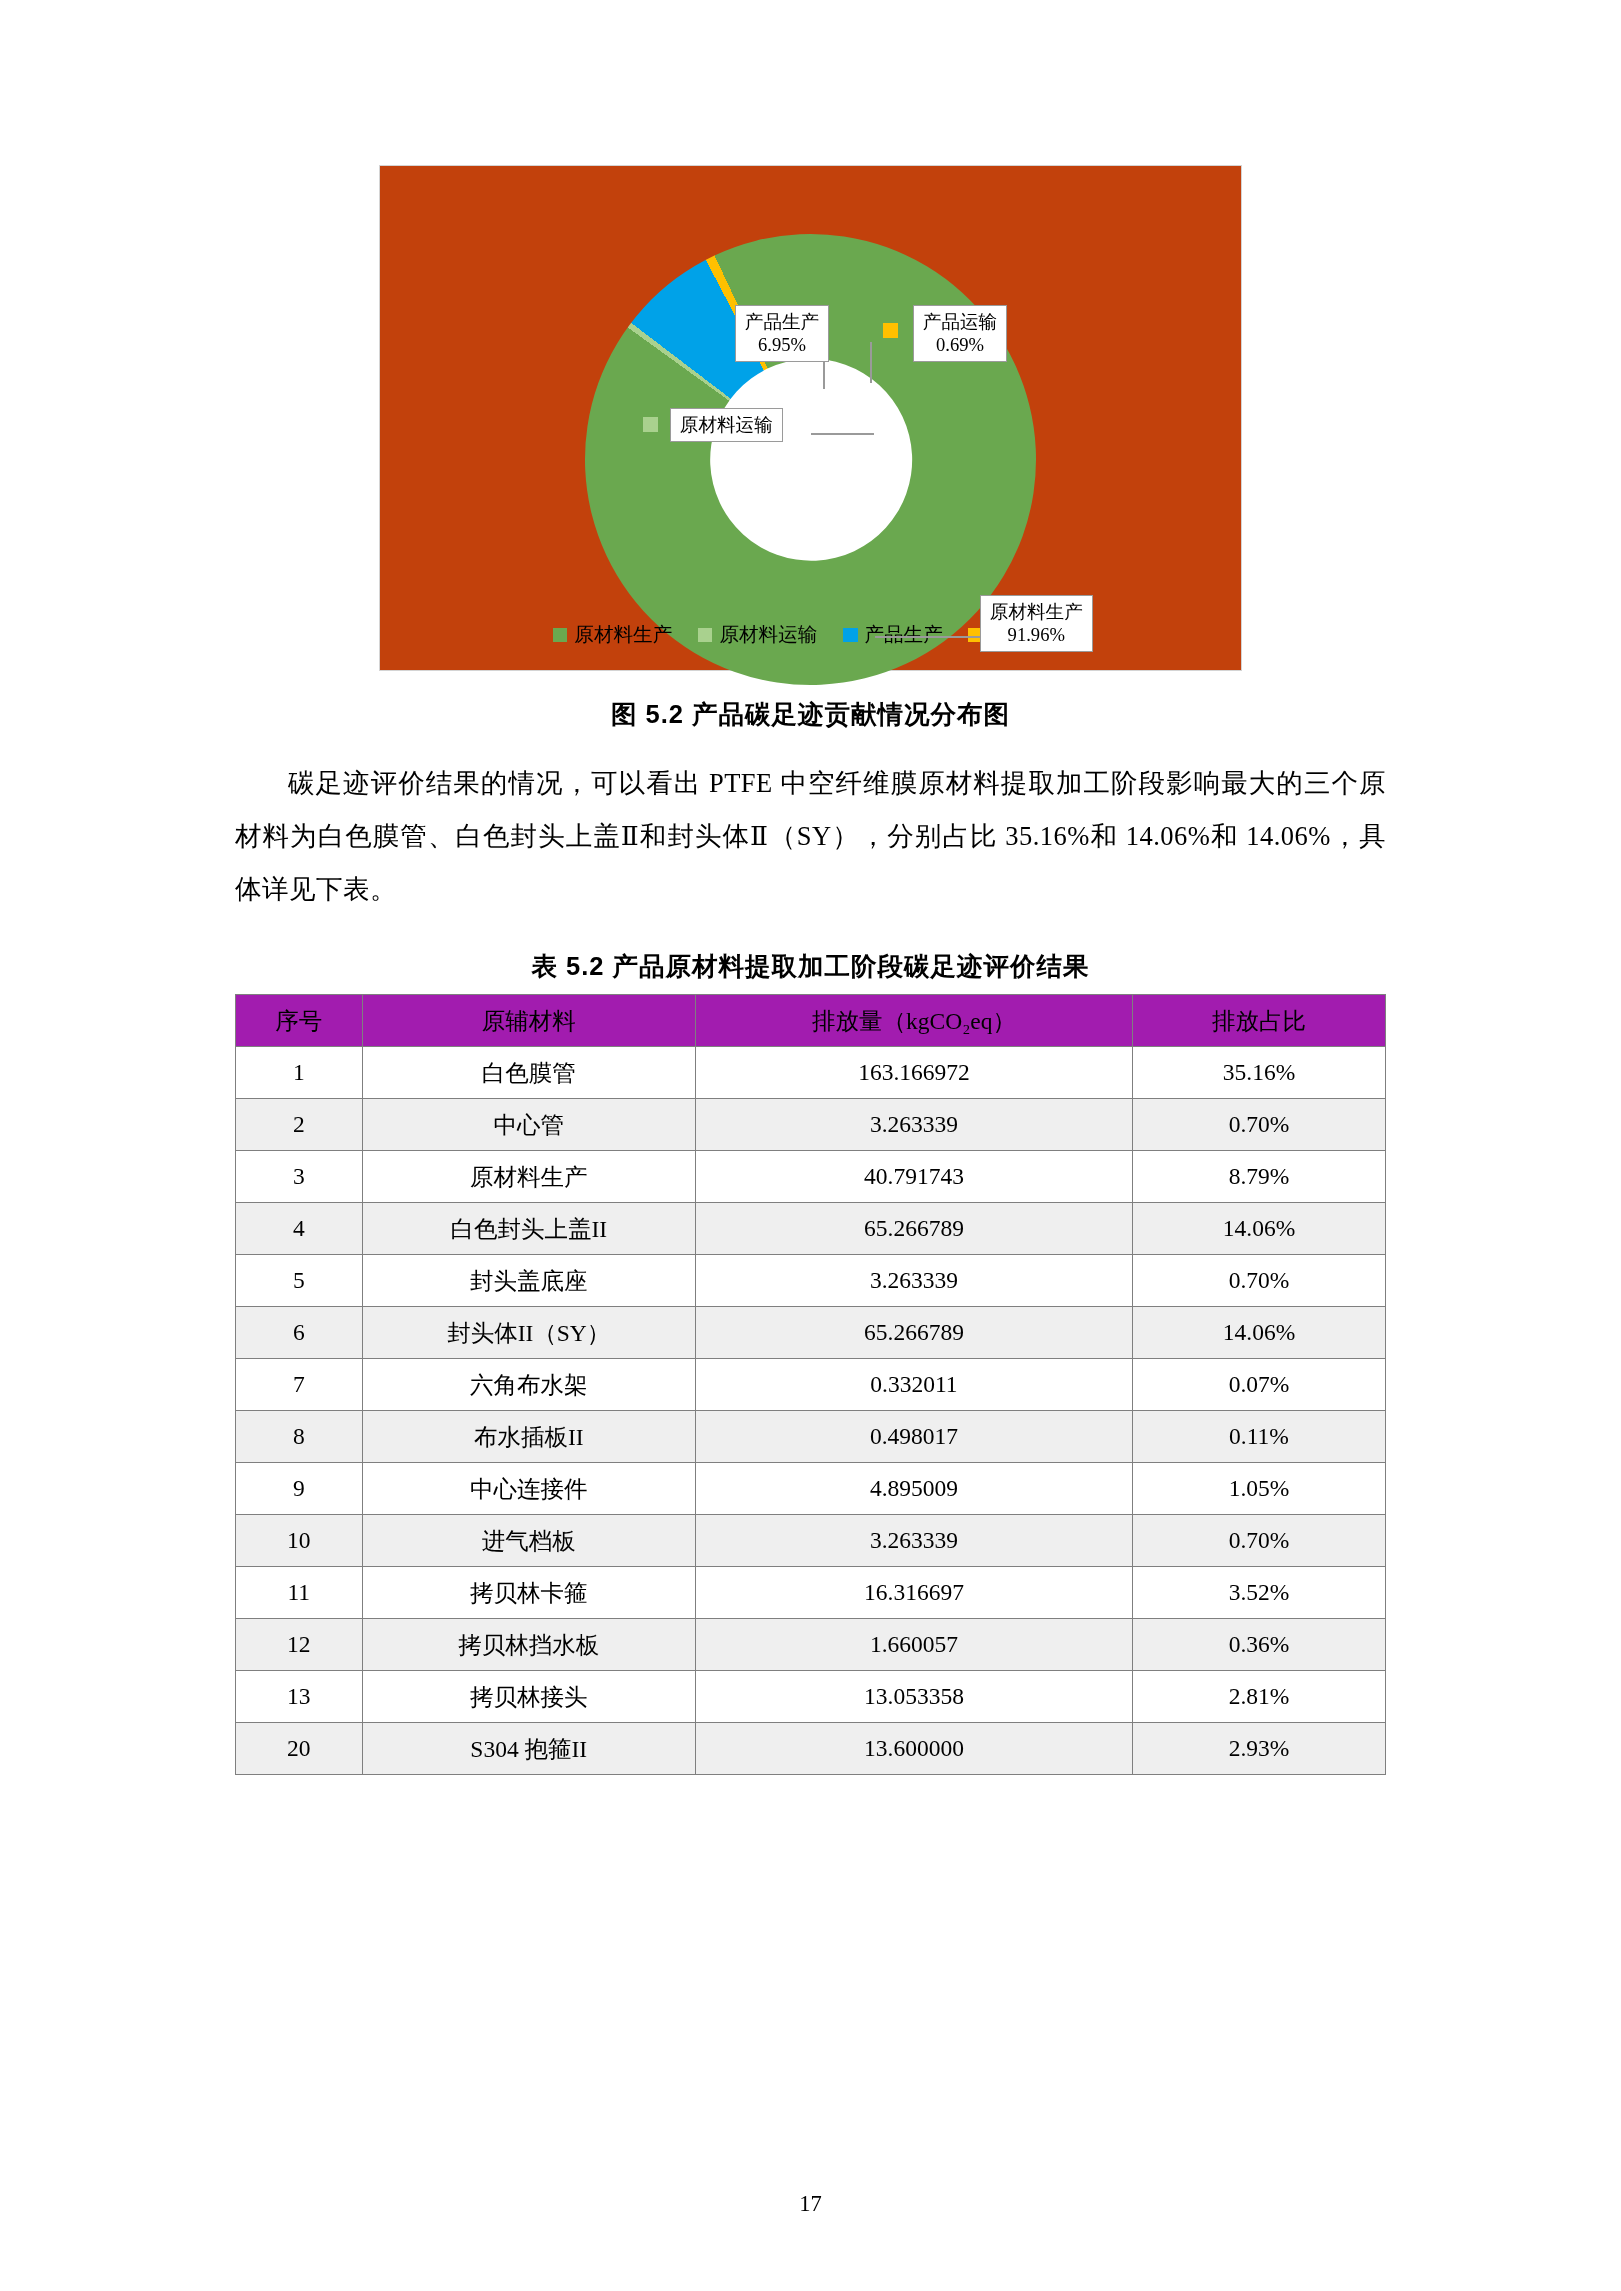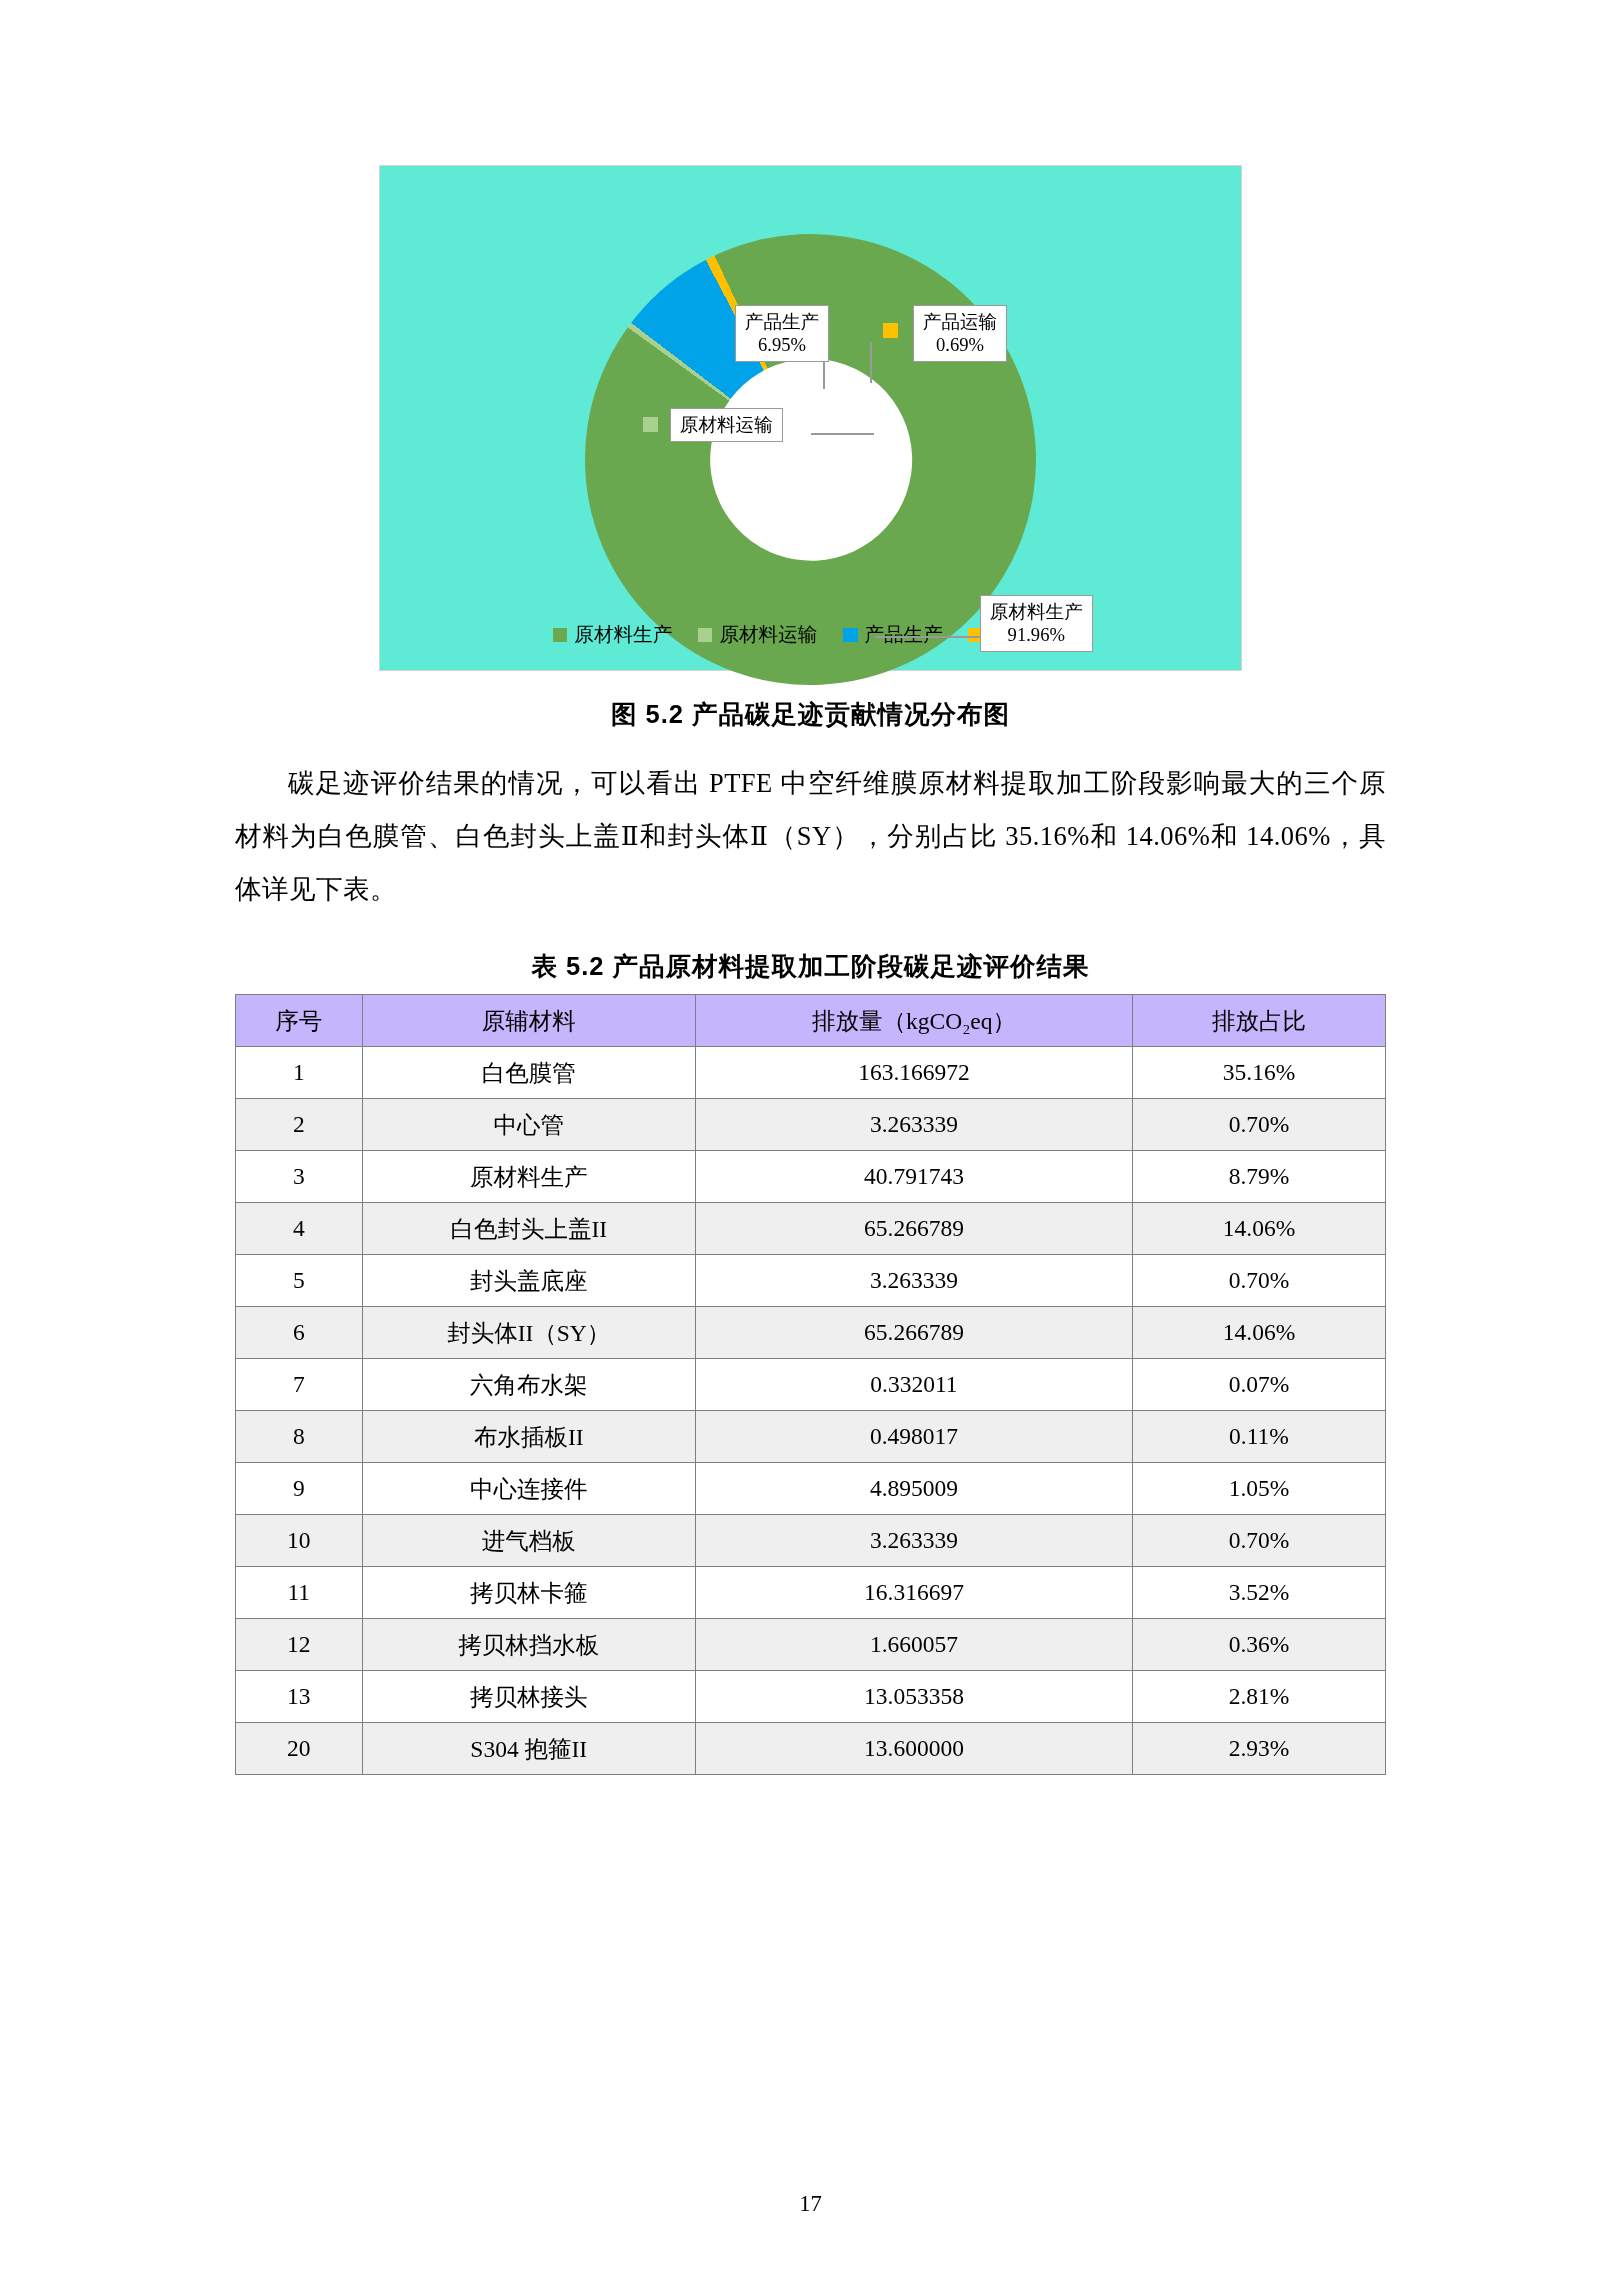--- a/index.html
+++ b/index.html
@@ -26,21 +26,21 @@
   .figure-wrap {
     padding-top: 165px;
     display: flex;
     justify-content: center;
   }
   .chart-box {
     position: relative;
     width: 863px;
     height: 506px;
     border: 1px solid #d4d4d4;
-    background: #5eead4;
+    background: #c2410c;
     box-sizing: border-box;
   }
   .donut-holder {
     position: absolute;
     left: 0; right: 0;
     top: 29px;
     height: 529px;
     display: flex;
     justify-content: center;
     align-items: center;
@@ -146,21 +146,21 @@
     table-layout: fixed;
   }
   table.data th, table.data td {
     border: 1px solid #7f7f7f;
     text-align: center;
     height: 51px;
     padding: 0 3.9px;
     font-weight: normal;
   }
   table.data thead th {
-    background: #c4b5fd;
+    background: #a21caf;
   }
   table.data tbody tr:nth-child(odd) td {
     background: #ffffff;
   }
   table.data tbody tr:nth-child(even) td {
     background: #efefef;
   }
   col.c1 { width: 11%; }
   col.c2 { width: 29%; }
   col.c3 { width: 38%; }

